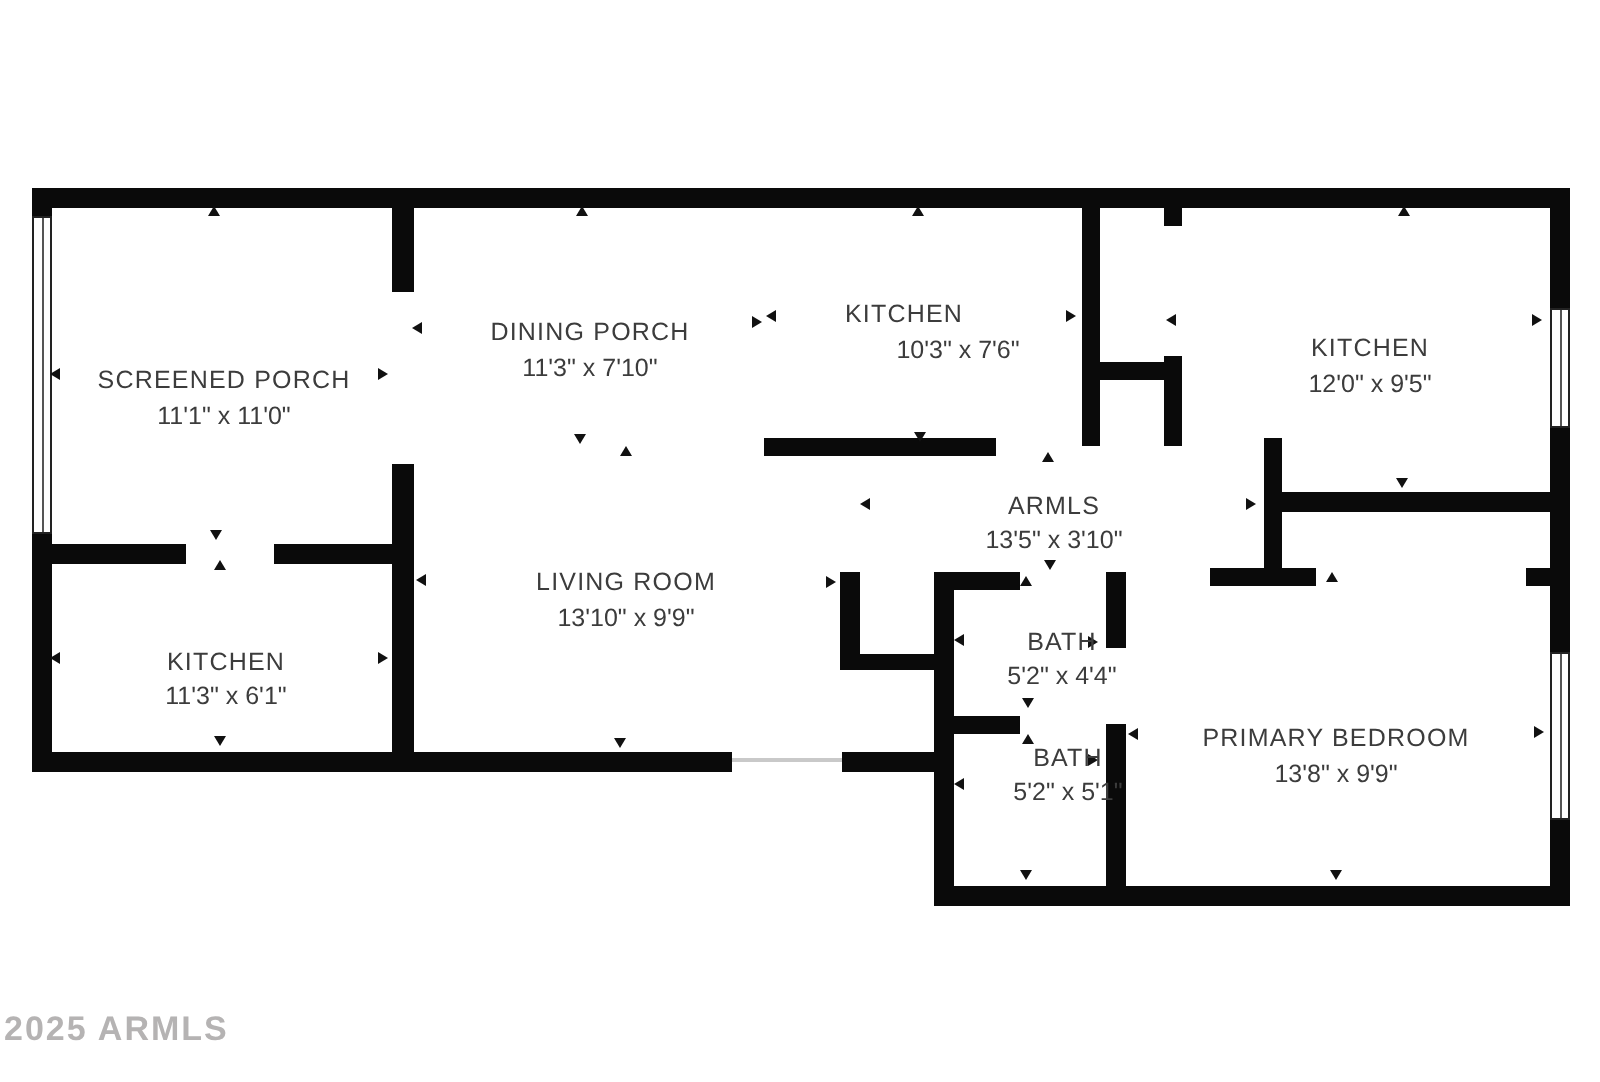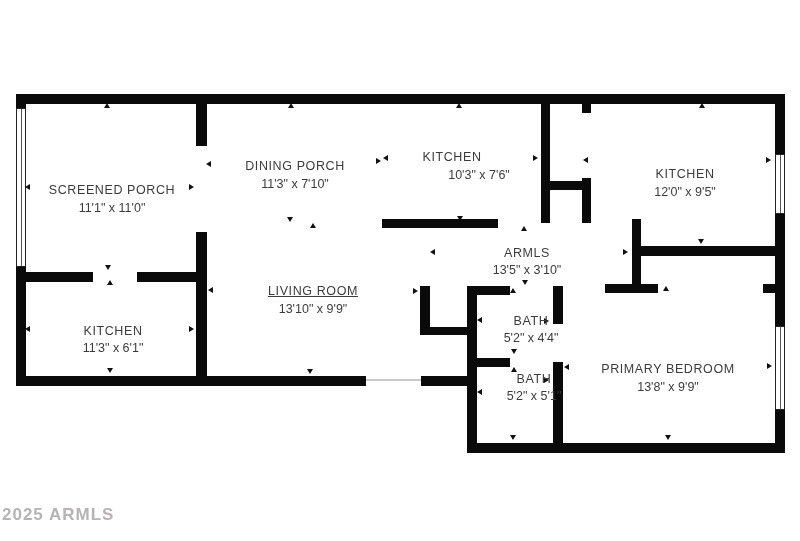--- a/index.html
+++ b/index.html
@@ -114,21 +114,21 @@
       <div class="room-name" style="left: 112px; top: 190px;">SCREENED PORCH</div>
       <div class="room-dims" style="left: 112px; top: 208px;">11'1" x 11'0"</div>
       <div class="room-name" style="left: 295px; top: 166px;">DINING PORCH</div>
       <div class="room-dims" style="left: 295px; top: 184px;">11'3" x 7'10"</div>
       <div class="room-name" style="left: 452px; top: 157px;">KITCHEN</div>
       <div class="room-dims" style="left: 479px; top: 175px;">10'3" x 7'6"</div>
       <div class="room-name" style="left: 685px; top: 174px;">KITCHEN</div>
       <div class="room-dims" style="left: 685px; top: 192px;">12'0" x 9'5"</div>
       <div class="room-name" style="left: 527px; top: 253px;">ARMLS</div>
       <div class="room-dims" style="left: 527px; top: 270px;">13'5" x 3'10"</div>
-      <div class="room-name" style="left: 313px; top: 291px; text-decoration: underline;">LIVING ROOM</div>
+      <div class="room-name" style="left: 313px; top: 291px;">LIVING ROOM</div>
       <div class="room-dims" style="left: 313px; top: 309px;">13'10" x 9'9"</div>
       <div class="room-name" style="left: 113px; top: 331px;">KITCHEN</div>
       <div class="room-dims" style="left: 113px; top: 348px;">11'3" x 6'1"</div>
       <div class="room-name" style="left: 531px; top: 321px;">BATH</div>
       <div class="room-dims" style="left: 531px; top: 338px;">5'2" x 4'4"</div>
       <div class="room-name" style="left: 534px; top: 379px;">BATH</div>
       <div class="room-dims" style="left: 534px; top: 396px;">5'2" x 5'1"</div>
       <div class="room-name" style="left: 668px; top: 369px;">PRIMARY BEDROOM</div>
       <div class="room-dims" style="left: 668px; top: 387px;">13'8" x 9'9"</div>
     </div>

